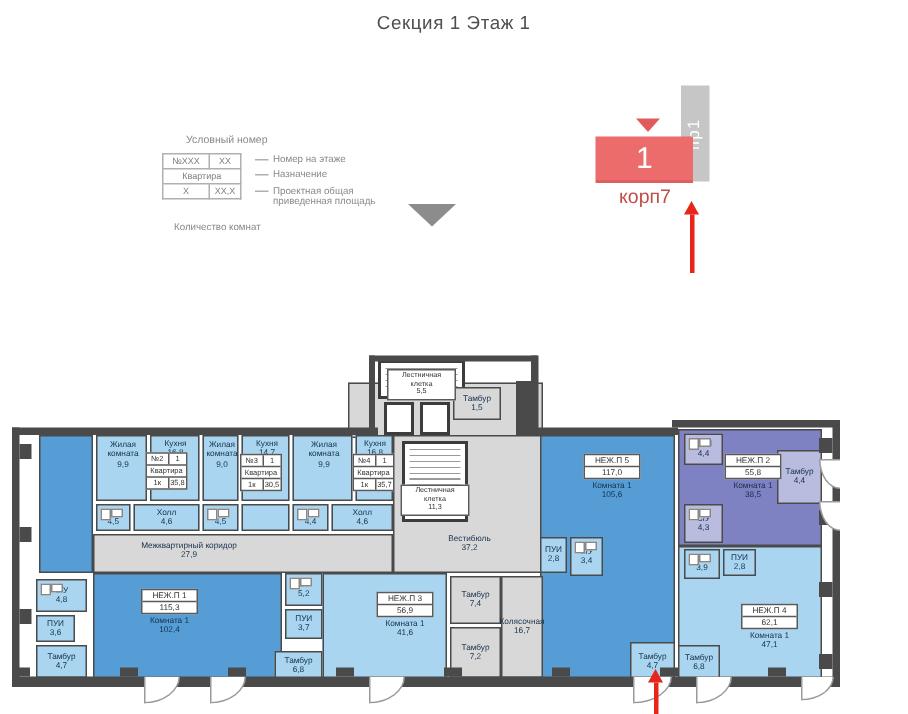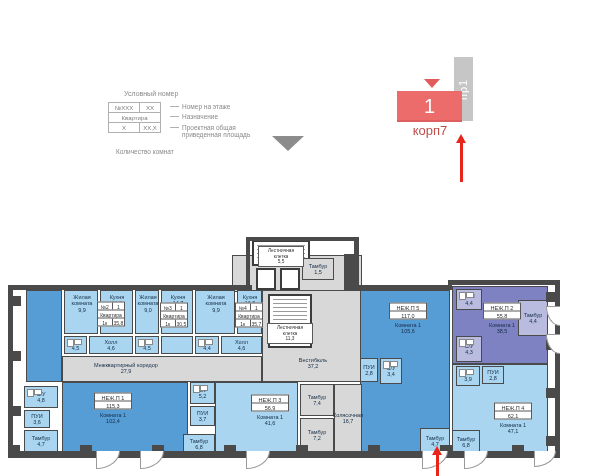--- a/index.html
+++ b/index.html
@@ -69,20 +69,21 @@
   .bumps{position:absolute;z-index:3;}
   .door-flap{background:#fff;border:1px solid #9a9a9a;border-top:none;
              border-radius:0 0 100% 0;z-index:6;}
   .door-flap.dr{border:1px solid #9a9a9a;border-right:none;border-radius:0 0 0 100%;}
 </style>
 </head>
 <body>
 
 <div id="stage">
 
+  <div class="title">Секция 1 Этаж 1</div>
 
   <div class="legend">
     <div class="lg-head">Условный номер</div>
     <table class="lg-table">
       <tbody>
           <tr>
         <td class="c1">№XXX</td>
         <td class="c2">XX</td>
       </tr>
       <tr>

